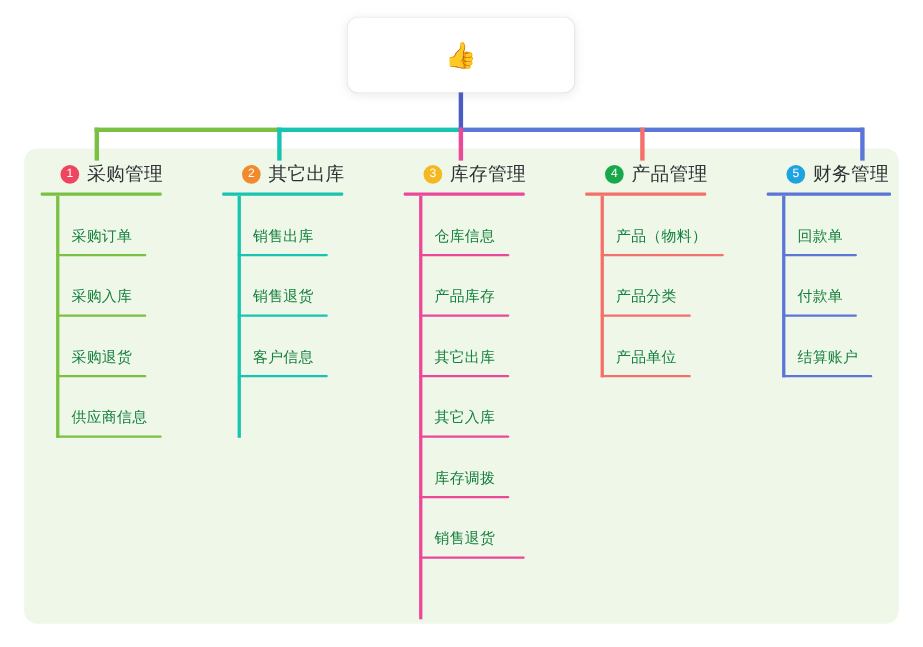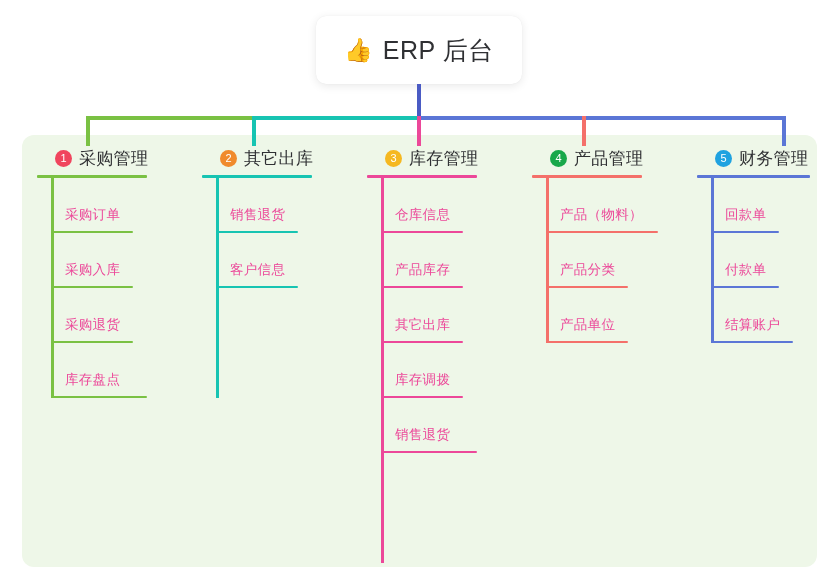--- a/index.html
+++ b/index.html
@@ -122,40 +122,39 @@
   }
   .item {
     position: relative;
     height: 55px;
   }
   .item .item-label {
     position: absolute;
     left: 28px;
     bottom: 9px;
     font-size: 13.5px;
-    color: #ec4899;
+    color: #15803d;
     white-space: nowrap;
     letter-spacing: 0.3px;
   }
   .item .item-rule {
     position: absolute;
     left: 14px;
     bottom: 0;
     height: 2px;
     border-radius: 1px;
   }
 </style>
 </head>
 <body>
 
 <div id="panel"></div>
 
 <div id="root-card">
   <span class="thumb">👍</span>
-  <span class="root-title">ERP 后台</span>
 </div>
 
 <div id="connector-layer">
     <div class="conn vstem" style="left: 417px; top: 84px; height: 36px; background: rgb(74, 91, 196);"></div>
     <div class="conn hbar" style="left: 86px; top: 116px; width: 167px; background: rgb(122, 193, 67);"></div>
     <div class="conn hbar" style="left: 252px; top: 116px; width: 167px; background: rgb(23, 196, 178);"></div>
     <div class="conn hbar" style="left: 417px; top: 116px; width: 368px; background: rgb(91, 118, 214);"></div>
     <div class="conn vdrop" style="left: 86px; top: 116px; height: 30px; background: rgb(122, 193, 67);"></div>
     <div class="conn vdrop" style="left: 252px; top: 116px; height: 30px; background: rgb(23, 196, 178);"></div>
     <div class="conn vdrop" style="left: 417px; top: 116px; height: 30px; background: rgb(236, 72, 153);"></div>
@@ -177,34 +176,38 @@
         </div>
         <div class="item">
           <span class="item-label">采购入库</span>
           <div class="item-rule" style="width: 82px; background: rgb(122, 193, 67);"></div>
         </div>
         <div class="item">
           <span class="item-label">采购退货</span>
           <div class="item-rule" style="width: 82px; background: rgb(122, 193, 67);"></div>
         </div>
         <div class="item">
-          <span class="item-label">库存盘点</span>
+          <span class="item-label">供应商信息</span>
           <div class="item-rule" style="width: 96px; background: rgb(122, 193, 67);"></div>
         </div>
       </div>
     </div>
     <div class="column" style="left: 202px; width: 150px;">
       <div class="col-head">
         <span class="badge" style="background: rgb(240, 138, 44);">2</span>
         <span class="col-title">其它出库</span>
       </div>
       <div class="head-rule" style="width: 110px; background: rgb(23, 196, 178);"></div>
       <div class="spine" style="height: 220px; background: rgb(23, 196, 178);"></div>
       <div class="items">
         <div class="item">
+          <span class="item-label">销售出库</span>
+          <div class="item-rule" style="width: 82px; background: rgb(23, 196, 178);"></div>
+        </div>
+        <div class="item">
           <span class="item-label">销售退货</span>
           <div class="item-rule" style="width: 82px; background: rgb(23, 196, 178);"></div>
         </div>
         <div class="item">
           <span class="item-label">客户信息</span>
           <div class="item-rule" style="width: 82px; background: rgb(23, 196, 178);"></div>
         </div>
       </div>
     </div>
     <div class="column" style="left: 367px; width: 150px;">
@@ -221,20 +224,24 @@
         </div>
         <div class="item">
           <span class="item-label">产品库存</span>
           <div class="item-rule" style="width: 82px; background: rgb(236, 72, 153);"></div>
         </div>
         <div class="item">
           <span class="item-label">其它出库</span>
           <div class="item-rule" style="width: 82px; background: rgb(236, 72, 153);"></div>
         </div>
         <div class="item">
+          <span class="item-label">其它入库</span>
+          <div class="item-rule" style="width: 82px; background: rgb(236, 72, 153);"></div>
+        </div>
+        <div class="item">
           <span class="item-label">库存调拨</span>
           <div class="item-rule" style="width: 82px; background: rgb(236, 72, 153);"></div>
         </div>
         <div class="item">
           <span class="item-label">销售退货</span>
           <div class="item-rule" style="width: 96px; background: rgb(236, 72, 153);"></div>
         </div>
       </div>
     </div>
     <div class="column" style="left: 532px; width: 150px;">

